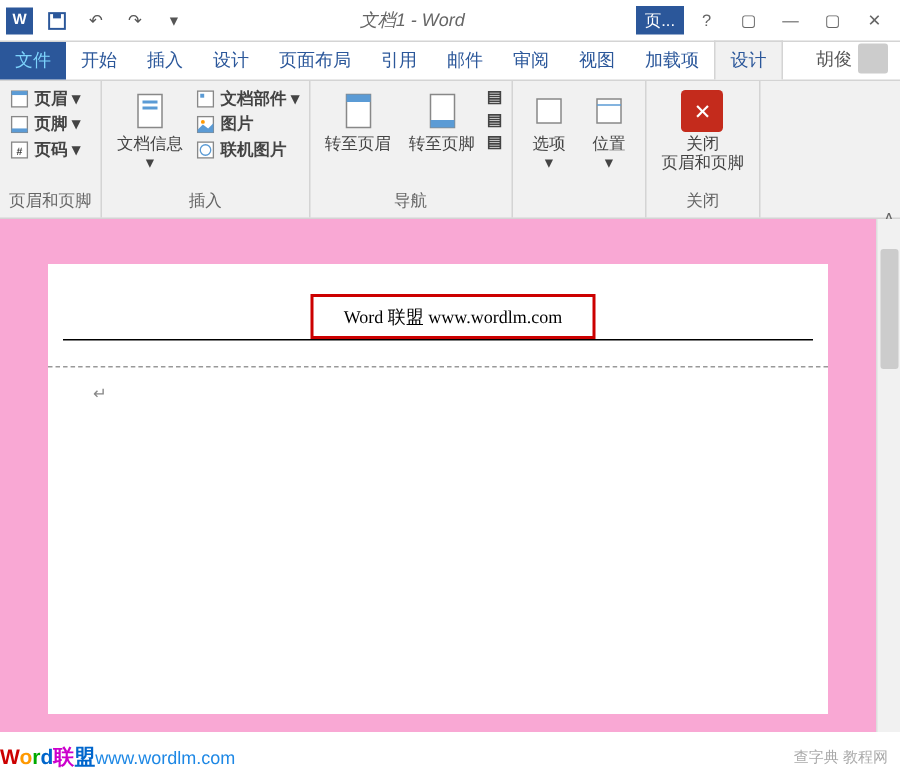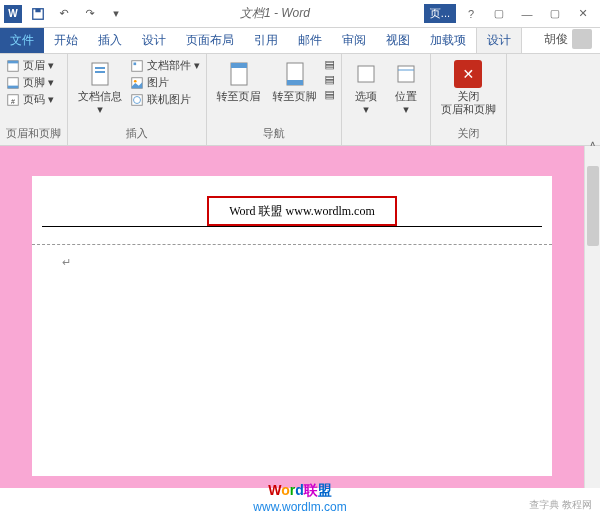--- a/index.html
+++ b/index.html
@@ -16,37 +16,37 @@
 .tabs { height: 26px; background: #fff; display: flex; align-items: flex-end; border-bottom: 1px solid #d4d4d4; }
 .tab { padding: 4px 10px; font-size: 12px; color: #2b579a; cursor: pointer; }
 .tab.file { background: #2b579a; color: #7dd3fc; }
 .tab.active { background: #f1f1f1; border: 1px solid #d4d4d4; border-bottom: none; }
 .tab-user { margin-left: auto; padding: 4px 8px; font-size: 12px; color: #555; display: flex; align-items: center; gap: 4px; margin-top: 44px; }
 .avatar { width: 20px; height: 20px; background: #ccc; border-radius: 2px; }
 .ribbon { height: 92px; background: #f1f1f1; border-bottom: 1px solid #d4d4d4; display: flex; }
 .rgroup { border-right: 1px solid #d4d4d4; padding: 4px 6px; display: flex; flex-direction: column; justify-content: space-between; }
 .rgroup-label { text-align: center; font-size: 11px; color: #666; margin-top: auto; }
 .rgroup-content { display: flex; gap: 4px; flex: 1; }
-.vstack { display: flex; flex-direction: column; gap: 2px; font-size: 11px; color: #444; }
+.vstack { display: flex; flex-direction: column; gap: 2px; font-size: 11px; color: #444; font-weight: bold; }
 .vstack-item { display: flex; align-items: center; gap: 3px; cursor: pointer; white-space: nowrap; }
 .big-btn { display: flex; flex-direction: column; align-items: center; gap: 2px; cursor: pointer; padding: 2px 4px; }
 .big-btn-label { font-size: 11px; color: #444; text-align: center; line-height: 1.2; }
 .icon-box { width: 28px; height: 28px; display: flex; align-items: center; justify-content: center; }
 .close-icon { width: 28px; height: 28px; background: #c42b1c; border-radius: 3px; display: flex; align-items: center; justify-content: center; color: #fff; font-size: 14px; }
 .ribbon-collapse { position: absolute; right: 4px; top: 140px; font-size: 10px; color: #666; cursor: pointer; }
 .doc-area { position: relative; height: 342px; background: #f9a8d4; overflow: hidden; }
 .page { position: absolute; left: 32px; top: 30px; width: 520px; height: 300px; background: #fff; }
 .header-line { position: absolute; top: 50px; left: 10px; right: 10px; border-bottom: 1px solid #000; }
 .dashed-line { position: absolute; top: 68px; left: 0; right: 0; border-bottom: 1px dashed #999; }
 .header-text-box { position: absolute; top: 20px; left: 175px; width: 190px; height: 30px; border: 2px solid #c00; display: flex; align-items: center; justify-content: center; }
 .header-text { font-size: 12px; font-family: "SimSun", serif; }
 .para-mark { position: absolute; top: 80px; left: 30px; font-size: 11px; color: #888; }
 .scrollbar { position: absolute; right: 0; top: 146px; width: 16px; height: 342px; background: #f1f1f1; border-left: 1px solid #ddd; }
 .scroll-thumb { width: 12px; height: 80px; background: #ccc; margin: 20px auto; border-radius: 2px; }
-.watermark { position: absolute; bottom: 6px; left: 0; right: 0; display: flex; flex-direction: column; align-items: center; font-size: 14px; font-weight: bold; }
+.watermark { position: absolute; bottom: 6px; left: 0; right: 0; display: flex; flex-direction: row; align-items: center; font-size: 14px; font-weight: bold; }
 .wm-line1 span:nth-child(1){color:#c00}.wm-line1 span:nth-child(2){color:#f90}.wm-line1 span:nth-child(3){color:#0a0}.wm-line1 span:nth-child(4){color:#06c}.wm-line1 span:nth-child(5){color:#c0c}.wm-line1 span:nth-child(6){color:#06c}
 .wm-line2 { color: #1e88e5; font-size: 12px; font-weight: normal; }
 .wm-right { position: absolute; bottom: 8px; right: 8px; font-size: 10px; color: #aaa; }
 .mini-icon { width: 14px; height: 14px; display: inline-block; }
 </style>
 </head>
 <body>
 
 <div class="titlebar">
   <div class="app-icon">

